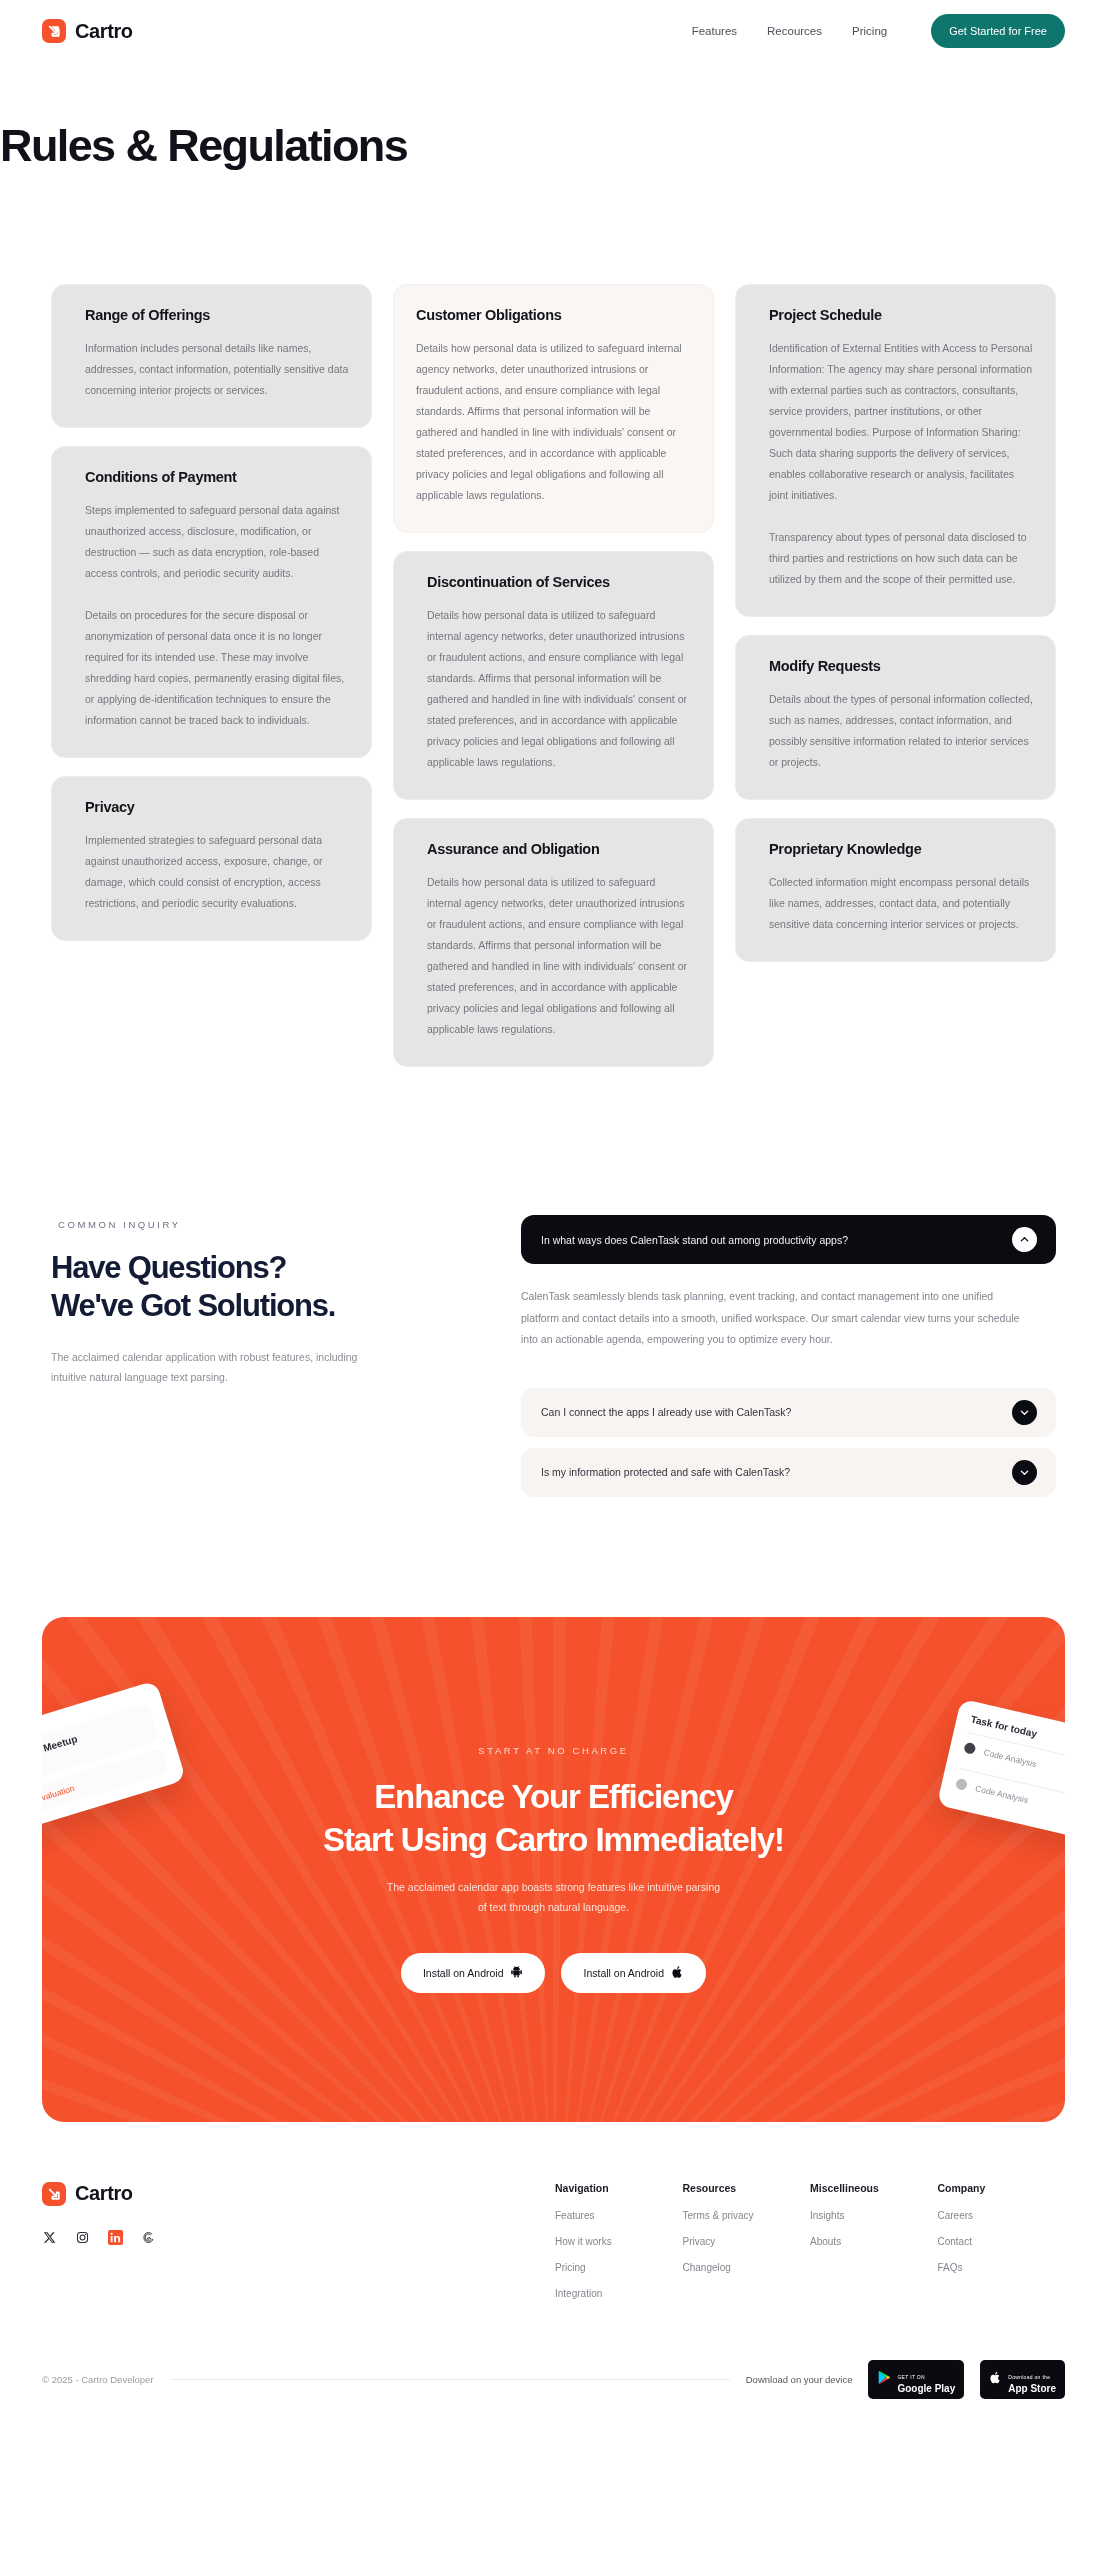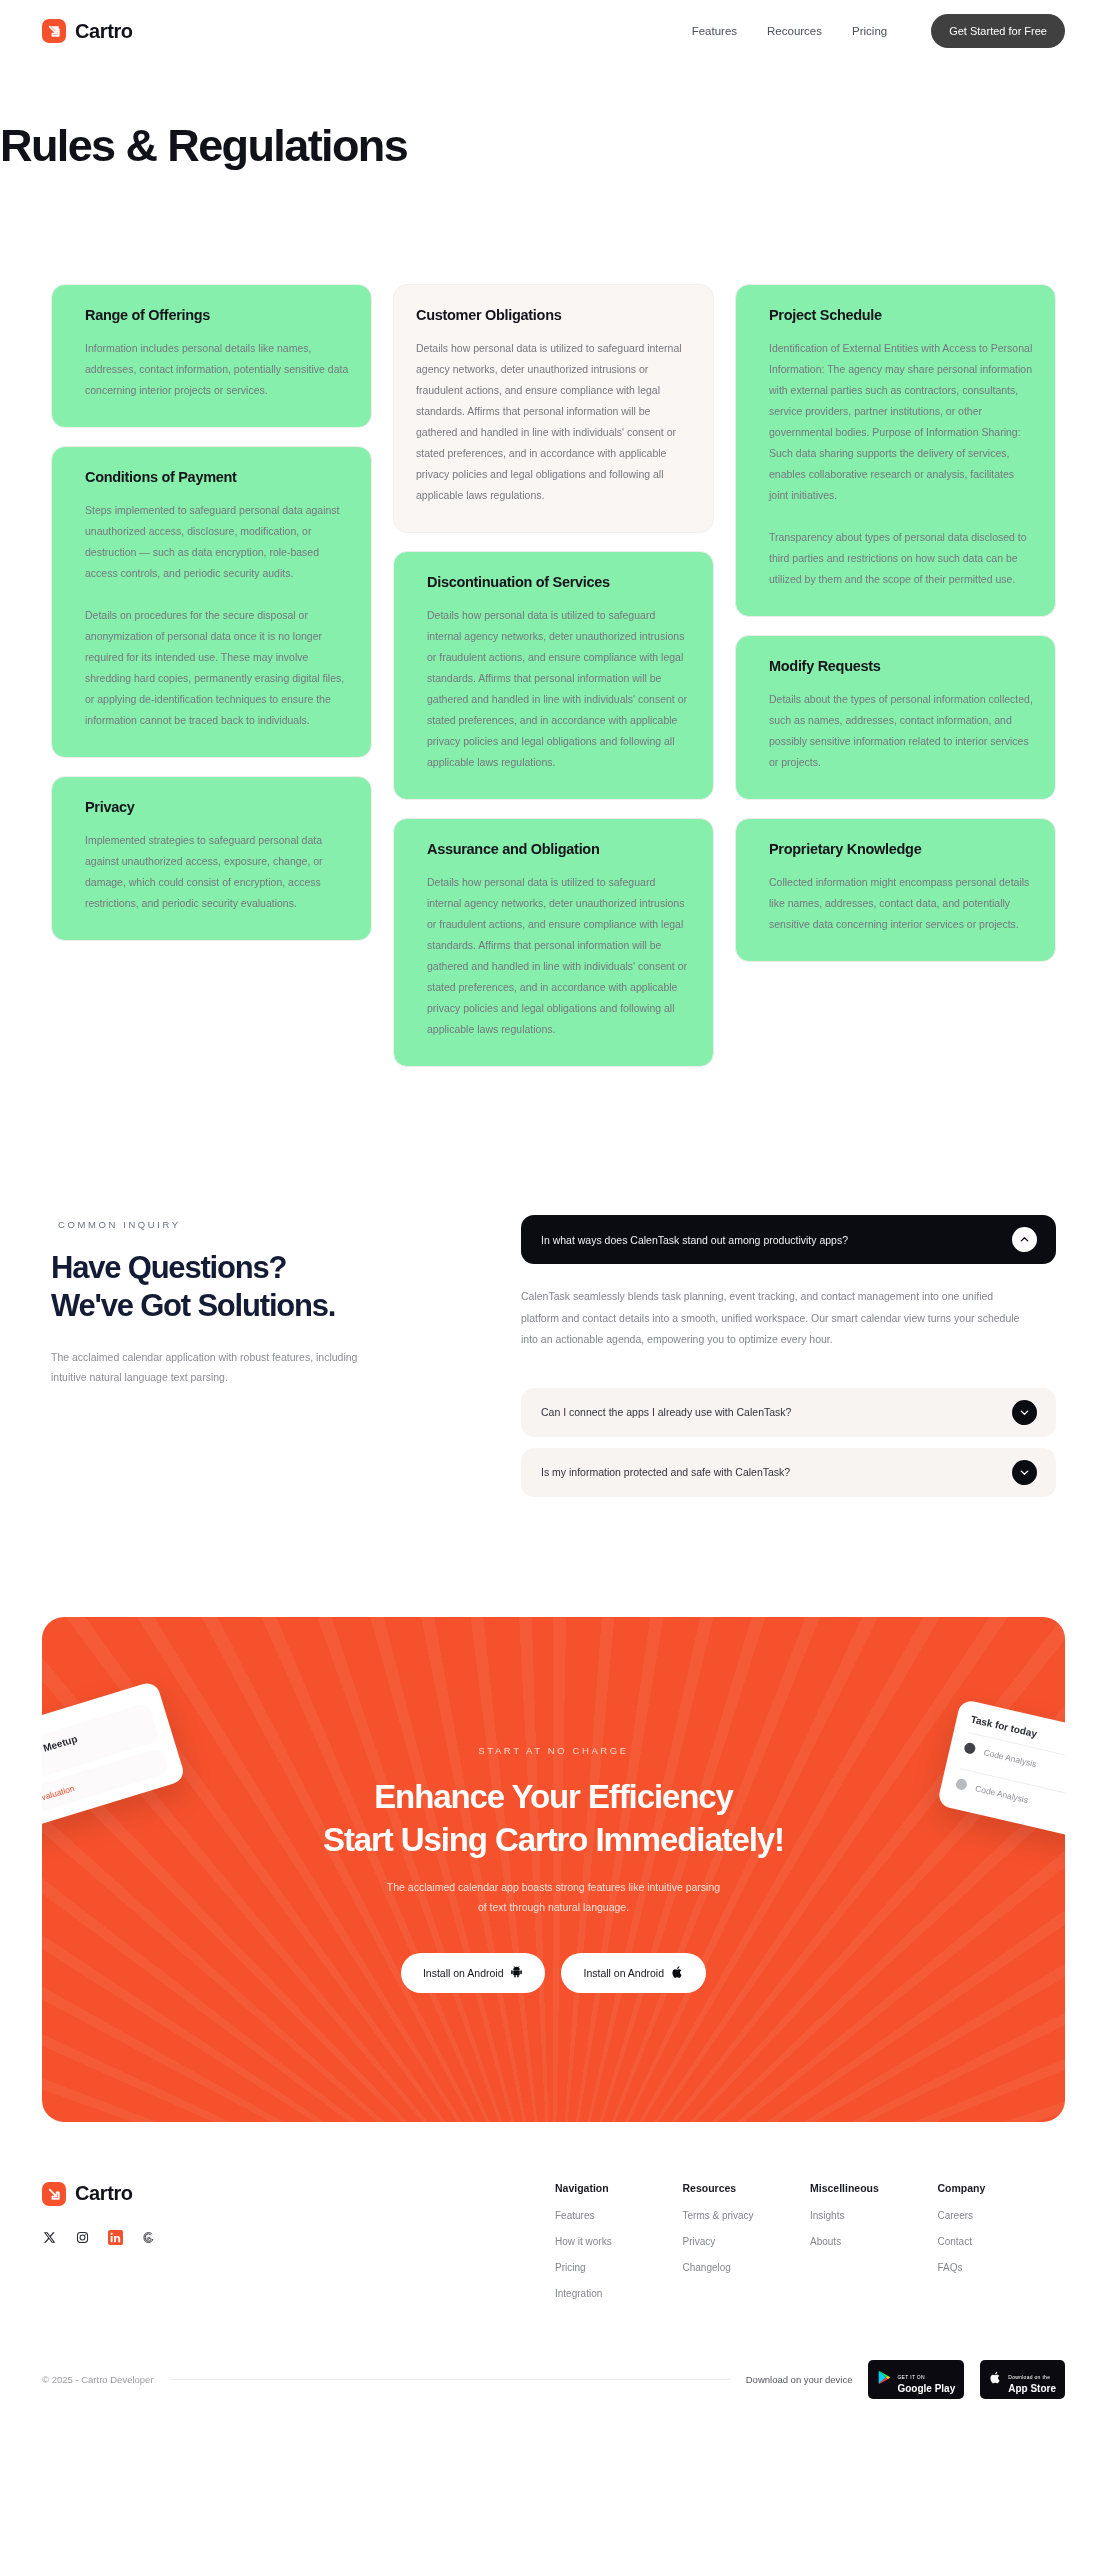--- a/index.html
+++ b/index.html
@@ -41,21 +41,21 @@
     gap: 30px;
   }
   .nav-link {
     font-size: 11.5px;
     color: #4d5057;
     text-decoration: none;
     cursor: pointer;
   }
   .cta-pill {
     margin-left: 14px;
-    background: #404040;
+    background: #0f766e;
     color: #fff;
     font-size: 11px;
     border: none;
     border-radius: 999px;
     padding: 11px 18px;
     cursor: pointer;
     font-family: inherit;
     white-space: nowrap;
   }
 
@@ -75,21 +75,21 @@
     display: flex;
     gap: 21px;
     align-items: flex-start;
   }
   .col { display: flex; flex-direction: column; gap: 18px; flex: 1 1 0; }
   .card {
     border-radius: 14px;
     padding: 22px 22px 26px 22px;
     border: 1px solid #efeceb;
   }
-  .card.light { background: #86efac; padding-left: 33px; }
+  .card.light { background: #e5e5e5; padding-left: 33px; }
   .card.tinted { background: #faf6f4; border-color: #f4efec; }
   .card-title {
     font-size: 14.5px;
     font-weight: bold;
     color: #14141c;
     letter-spacing: -0.3px;
     margin-bottom: 15px;
   }
   .card-body {
     font-size: 10.5px;

